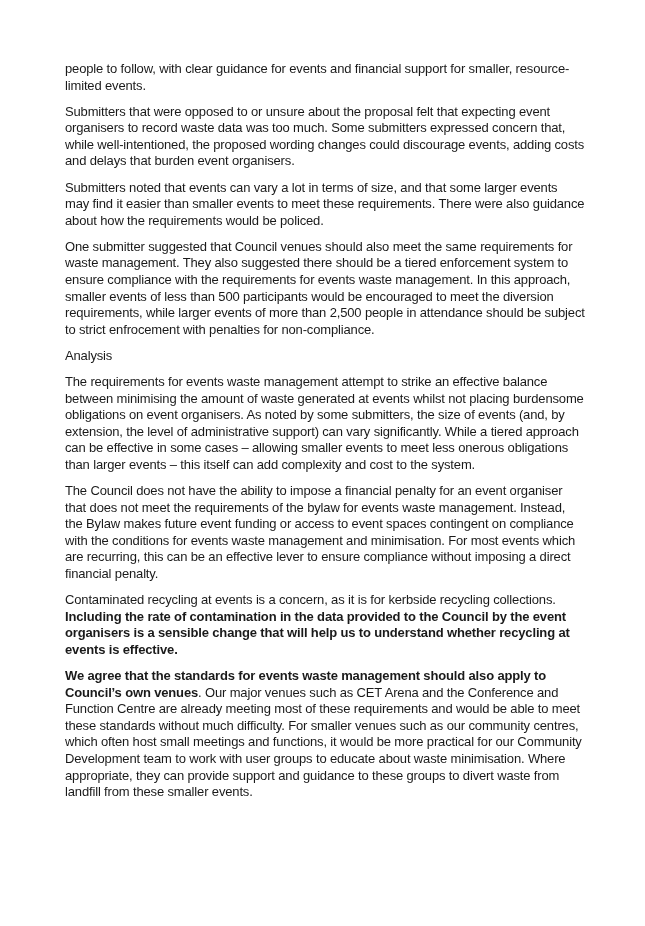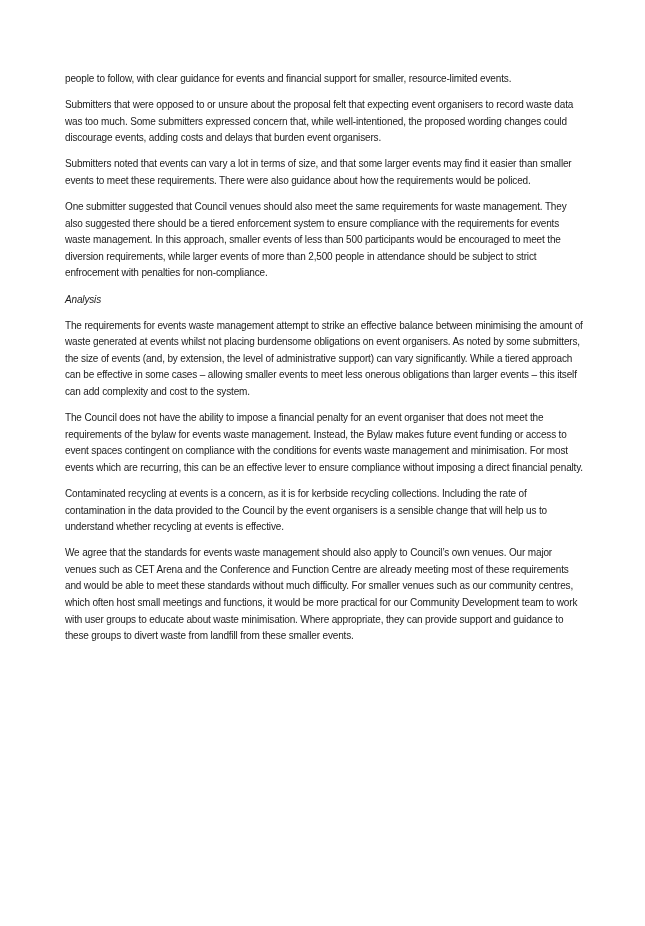--- a/index.html
+++ b/index.html
@@ -1,30 +1,30 @@
 <!DOCTYPE html>
 <html><head>
 <meta charset="utf-8">
 <style>
   html, body { margin: 0; padding: 0; background: #ffffff; }
   body { width: 645px; height: 926px; overflow: hidden; position: relative; }
   .page {
     position: absolute;
     left: 65px;
-    top: 71px;
+    top: 61px;
     width: 520px;
     font-family: "Liberation Sans", sans-serif;
-    font-size: 10px;
+    font-size: 13px;
     line-height: 16.6px;
     color: #1a1a1a;
     letter-spacing: -0.15px;
   }
   .page p { margin: 0 0 9.5px 0; }
-  .page p.italic { font-style: italic; }
-  .page b { font-weight: normal; }
+  .page p.italic { }
+  .page b { font-weight: bold; }
 </style>
 </head>
 <body>
 
 <div class="page">
   <p>people to follow, with clear guidance for events and financial support for smaller, resource-limited events.</p>
   <p>Submitters that were opposed to or unsure about the proposal felt that expecting event organisers to record waste data was too much.  Some submitters expressed concern that, while well-intentioned, the proposed wording changes could discourage events, adding costs and delays that burden event organisers.</p>
   <p>Submitters noted that events can vary a lot in terms of size, and that some larger events may find it easier than smaller events to meet these requirements. There were also guidance about how the requirements would be policed.</p>
   <p>One submitter suggested that Council venues should also meet the same requirements for waste management.  They also suggested there should be a tiered enforcement system to ensure compliance with the requirements for events waste management.  In this approach, smaller events of less than 500 participants would be encouraged to meet the diversion requirements, while larger events of more than 2,500 people in attendance should be subject to strict enfrocement with penalties for non-compliance.</p>
 

